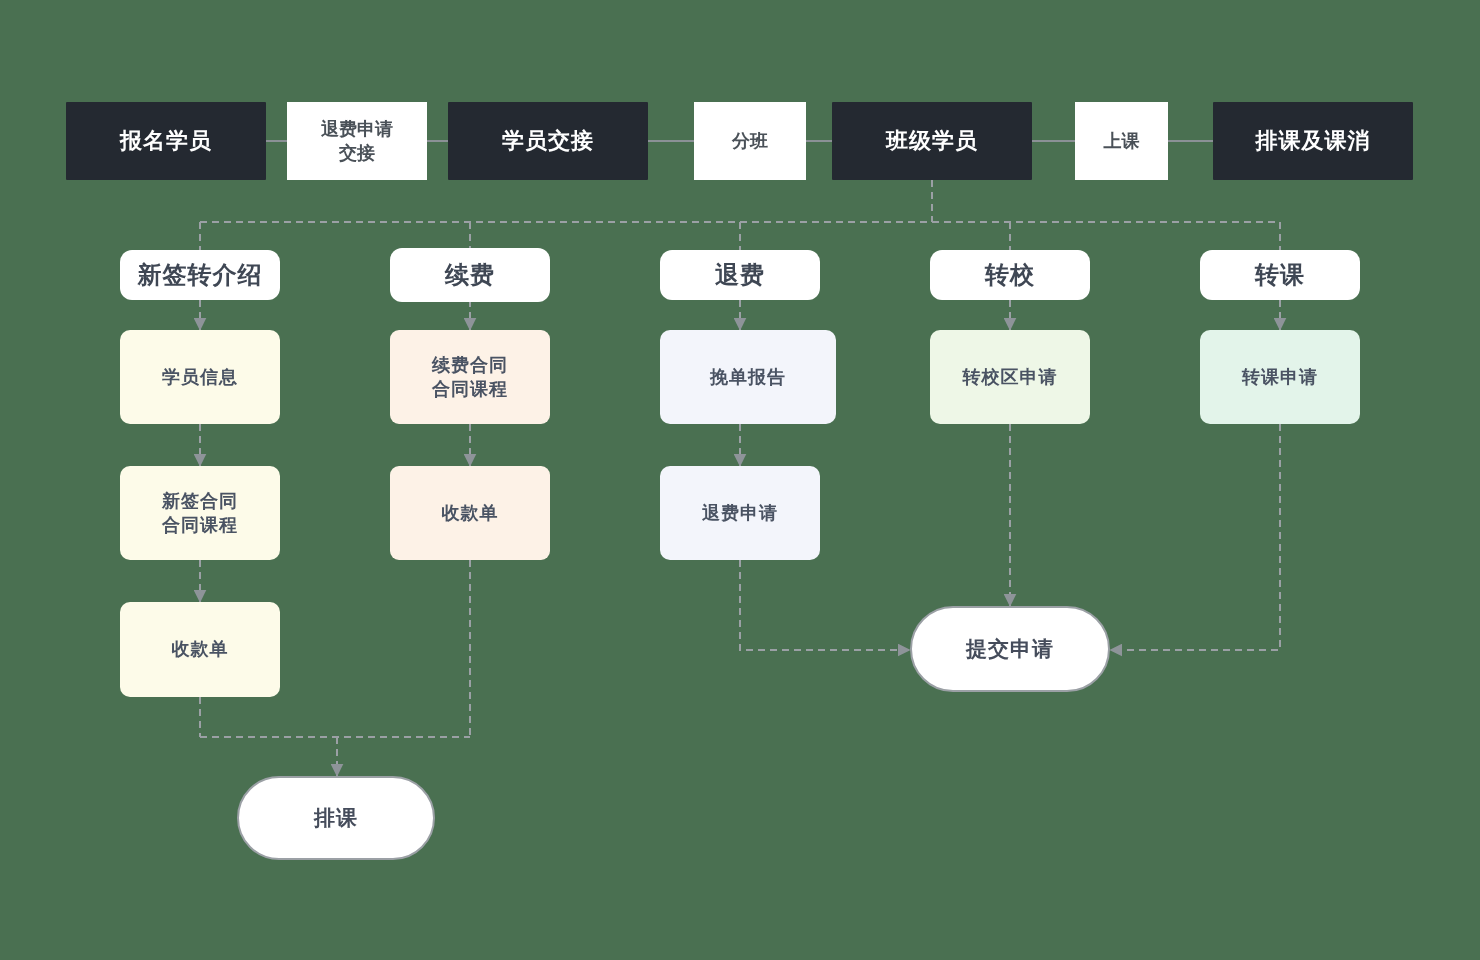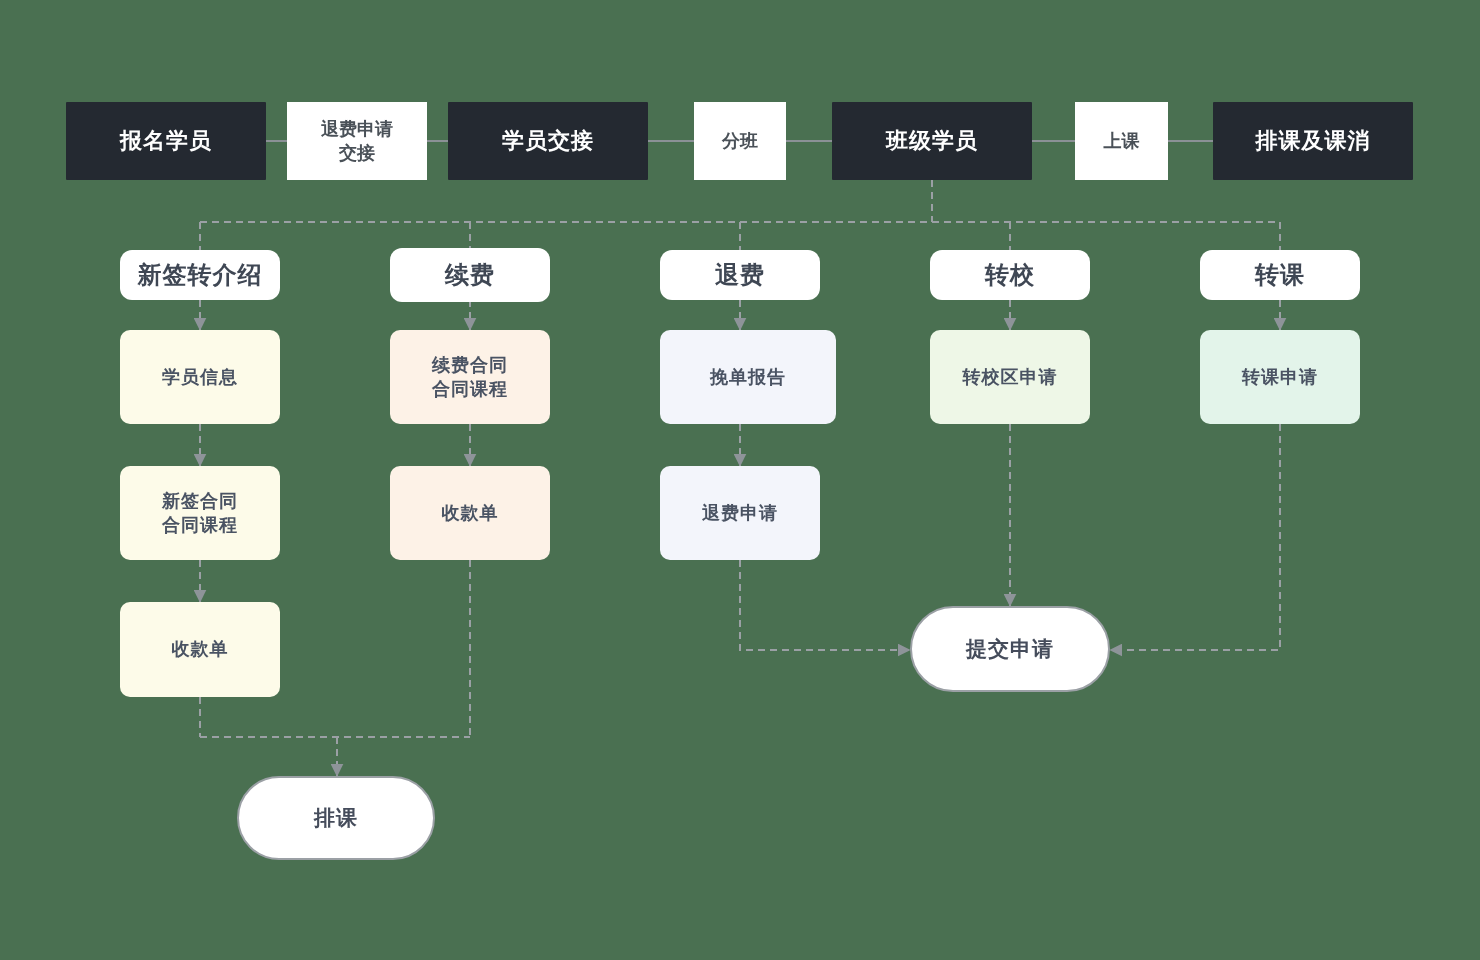--- a/index.html
+++ b/index.html
@@ -38,21 +38,21 @@
     font-size:24px;font-weight:700;
     letter-spacing:1px;
   }
   .step{
     border-radius:10px;
     color:#4A5363;
     font-size:18px;font-weight:700;
     letter-spacing:1px;
   }
   .c-yellow{background:#FDFBE9;}
-  .c-peach{background:#FDF2E7;}
+  .c-peach{background:#FDF2E7;border-radius:9px;}
   .c-blue{background:#F3F5FB;}
   .c-lime{background:#EEF7E7;}
   .c-mint{background:#E3F4EA;}
   .pill{
     background:#FFFFFF;color:#454C5B;
     border:2px solid #9BA0A5;
     border-radius:46px;
     font-size:21px;font-weight:700;
     letter-spacing:1px;
   }
@@ -110,21 +110,21 @@
 
       <path d="M1280 300 V330" marker-end="url(#arr)"></path>
       <path d="M1280 424 V650 H1110" marker-end="url(#arr)"></path>
     </g>
   </svg>
 
   <div class="node node-dark" style="left:66px;top:102px;width:200px;height:78px;">报名学员</div>
   <div class="node node-top-light" style="left:287px;top:102px;width:140px;height:78px;">退费申请
 交接</div>
   <div class="node node-dark" style="left:448px;top:102px;width:200px;height:78px;">学员交接</div>
-  <div class="node node-top-light" style="left:694px;top:102px;width:92px;height:78px;">分班</div>
+  <div class="node node-top-light" style="left:694px;top:102px;width:112px;height:78px;">分班</div>
   <div class="node node-dark" style="left:832px;top:102px;width:200px;height:78px;">班级学员</div>
   <div class="node node-top-light" style="left:1075px;top:102px;width:93px;height:78px;">上课</div>
   <div class="node node-dark" style="left:1213px;top:102px;width:200px;height:78px;">排课及课消</div>
 
   <div class="node chip" style="left:120px;top:250px;width:160px;height:50px;">新签转介绍</div>
   <div class="node chip" style="left:390px;top:248px;width:160px;height:54px;">续费</div>
   <div class="node chip" style="left:660px;top:250px;width:160px;height:50px;">退费</div>
   <div class="node chip" style="left:930px;top:250px;width:160px;height:50px;">转校</div>
   <div class="node chip" style="left:1200px;top:250px;width:160px;height:50px;text-align:center;">转课</div>
 

